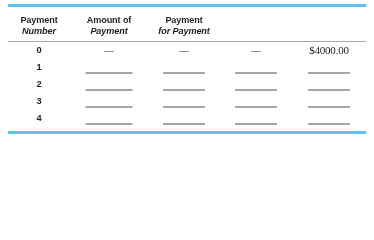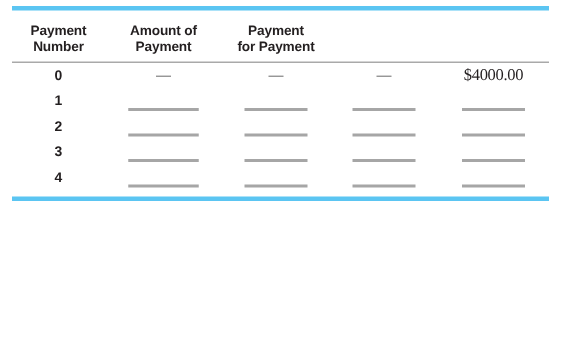--- a/index.html
+++ b/index.html
@@ -52,21 +52,21 @@
     align-items: center;
   }
   .th {
     font-size: 9.1px;
     font-weight: bold;
     color: #231f20;
     line-height: 11.4px;
     text-align: center;
     letter-spacing: -0.1px;
   }
-  .th .l2 { display: block; }
+  .th .l2 { display: block; font-style: italic; }
 
   
   .col-1 { width: 62px; }
   .col-2 { width: 78px; }
   .col-3 { width: 72px; }
   .col-4 { width: 72px; }
   .col-5 { width: 74px; }
 
   
   .tbody {

